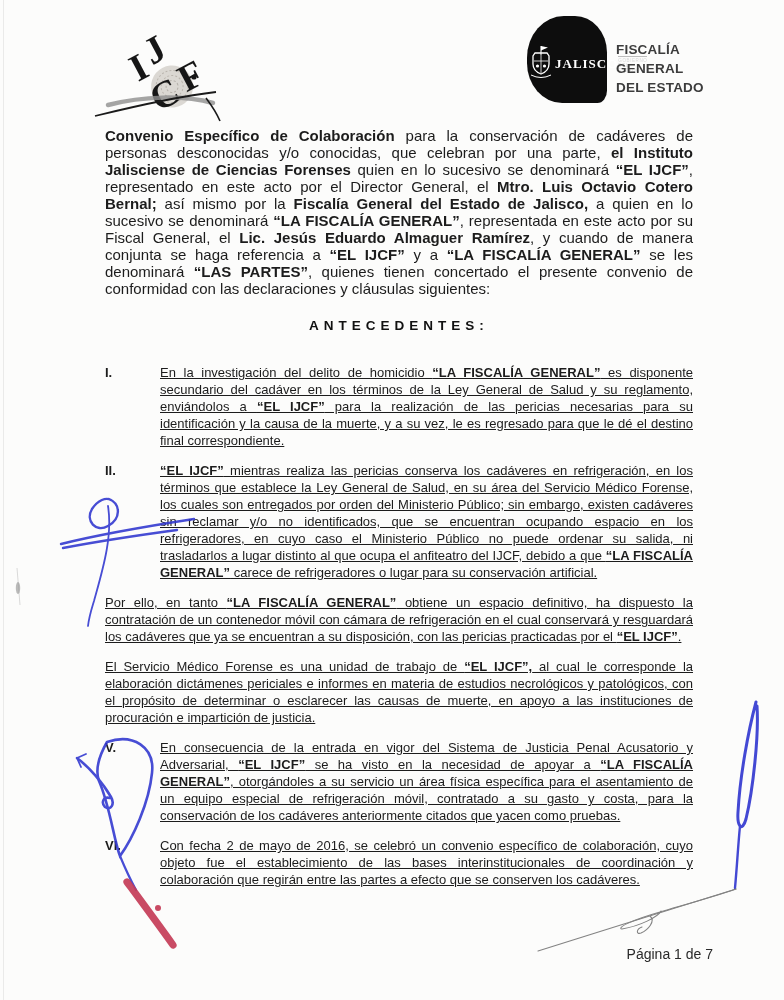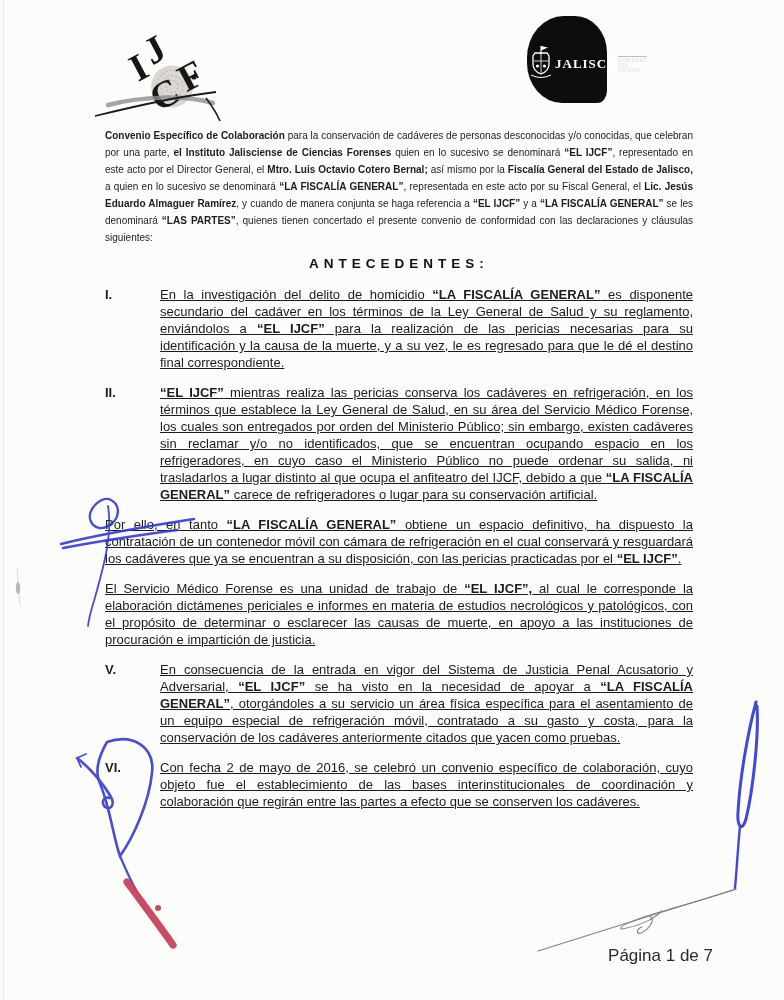--- a/index.html
+++ b/index.html
@@ -24,29 +24,29 @@
     font-size:13px;letter-spacing:1px;margin-top:1px;line-height:14px;
   }
   .badge .badge-sub{
     font-size:4.5px;color:#d8d8d8;letter-spacing:.6px;margin-top:2px;
     border-top:.5px solid #bdbdbd;padding-top:1.5px;
   }
   .agency{margin-left:9px;margin-top:24px;font-weight:bold;color:#3c3c3c;
     font-size:13.5px;line-height:19px;letter-spacing:.2px;}
   
   .content{position:absolute;left:105px;top:127px;width:588px;}
-  .intro{font-size:10px;line-height:17px;text-align:justify;margin:0 0 10px 0;}
+  .intro{font-size:15px;line-height:17px;text-align:justify;margin:0 0 21px 0;}
   .b{font-weight:bold;}
   .heading{font-size:13.5px;font-weight:bold;text-align:center;letter-spacing:5px;
-    margin:0 0 15px 0;color:#111;}
+    margin:0 0 31px 0;color:#111;}
   .item{display:flex;margin-bottom:13px;}
   .item .num{flex:none;width:55px;font-weight:bold;font-size:13px;line-height:17px;}
   .item .body{flex:1;font-size:13px;line-height:17px;text-align:justify;text-decoration:underline;}
   
-  .page-number{position:absolute;top:946px;right:71px;font-size:17px;color:#2a2a2a;}
+  .page-number{position:absolute;top:946px;right:71px;font-size:14px;color:#2a2a2a;}
   
   .ink{position:absolute;left:0;top:0;width:784px;height:1000px;pointer-events:none;}
 </style>
 </head>
 <body>
 
 <div class="page">
   <div class="scan-edge"></div>
 
   <svg class="ijcf-logo" viewBox="0 0 150 115">
@@ -73,20 +73,25 @@
         <path d="M14,2 L21,3.5 L14,6.5 Z" fill="#fff"></path>
         <path d="M8,9 h12 l2,3 v8 q0,7 -8,10 q-8,-3 -8,-10 v-8 z" fill="none" stroke="#fff" stroke-width="1.3"></path>
         <line x1="7" y1="17" x2="21" y2="17" stroke="#fff" stroke-width=".8"></line>
         <line x1="14" y1="11" x2="14" y2="29" stroke="#fff" stroke-width=".8"></line>
         <circle cx="10.5" cy="22" r="1.6" fill="#fff"></circle>
         <circle cx="17.5" cy="22" r="1.6" fill="#fff"></circle>
         <path d="M4,31 q10,5 20,0" stroke="#fff" stroke-width="1" fill="none"></path>
       </svg>
       <div class="badge-name">JALISCO</div>
       <div class="badge-sub">GOBIERNO DEL ESTADO</div>
+    </div>
+    <div class="agency">
+      <div>FISCALÍA</div>
+      <div>GENERAL</div>
+      <div>DEL ESTADO</div>
     </div>
   </div>
 
   <div class="content">
     <p class="intro"><span class="b">Convenio Específico de Colaboración</span><span> para la conservación de cadáveres de personas desconocidas y/o conocidas, que celebran por una parte, </span><span class="b">el Instituto Jalisciense de Ciencias Forenses</span><span> quien en lo sucesivo se denominará </span><span class="b">“EL IJCF”</span><span>, representado en este acto por el Director General, el </span><span class="b">Mtro. Luis Octavio Cotero Bernal;</span><span> así mismo por la </span><span class="b">Fiscalía General del Estado de Jalisco,</span><span> a quien en lo sucesivo se denominará </span><span class="b">“LA FISCALÍA GENERAL”</span><span>, representada en este acto por su Fiscal General, el </span><span class="b">Lic. Jesús Eduardo Almaguer Ramírez</span><span>, y cuando de manera conjunta se haga referencia a </span><span class="b">“EL IJCF”</span><span> y a </span><span class="b">“LA FISCALÍA GENERAL”</span><span> se les denominará </span><span class="b">“LAS PARTES”</span><span>, quienes tienen concertado el presente convenio de conformidad con las declaraciones y cláusulas siguientes:</span></p>
     <h2 class="heading">ANTECEDENTES:</h2>
 
     <div class="item">
       <div class="num">I.</div>
       <div class="body"><span>En la investigación del delito de homicidio </span><span class="b">“LA FISCALÍA GENERAL”</span><span> es disponente secundario del cadáver en los términos de la Ley General de Salud y su reglamento, enviándolos a </span><span class="b">“EL IJCF”</span><span> para la realización de las pericias necesarias para su identificación y la causa de la muerte, y a su vez, le es regresado para que le dé el destino final correspondiente.</span></div>

